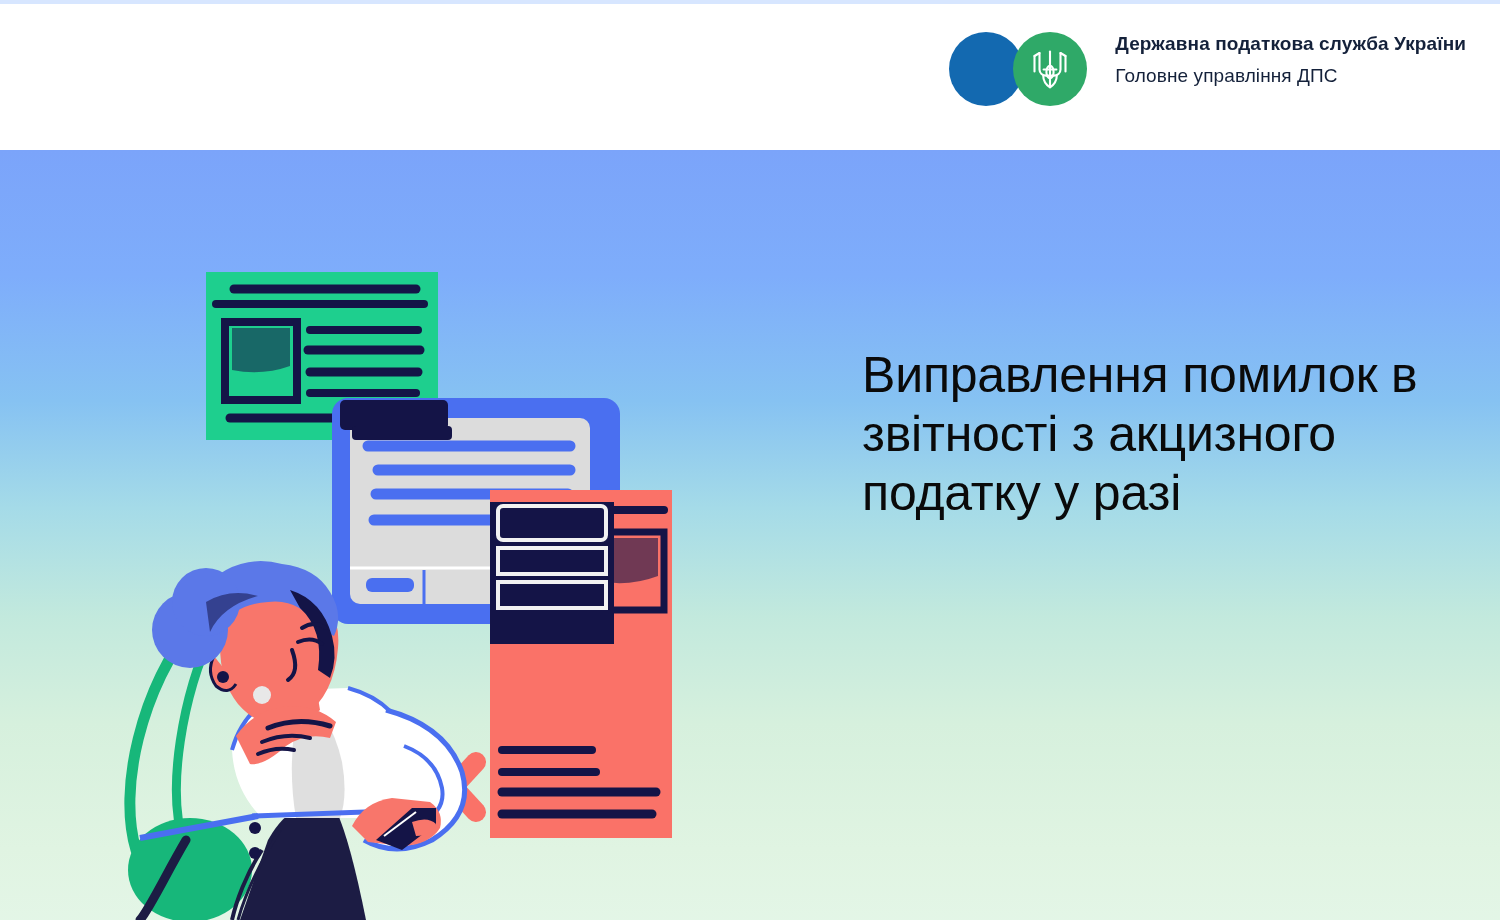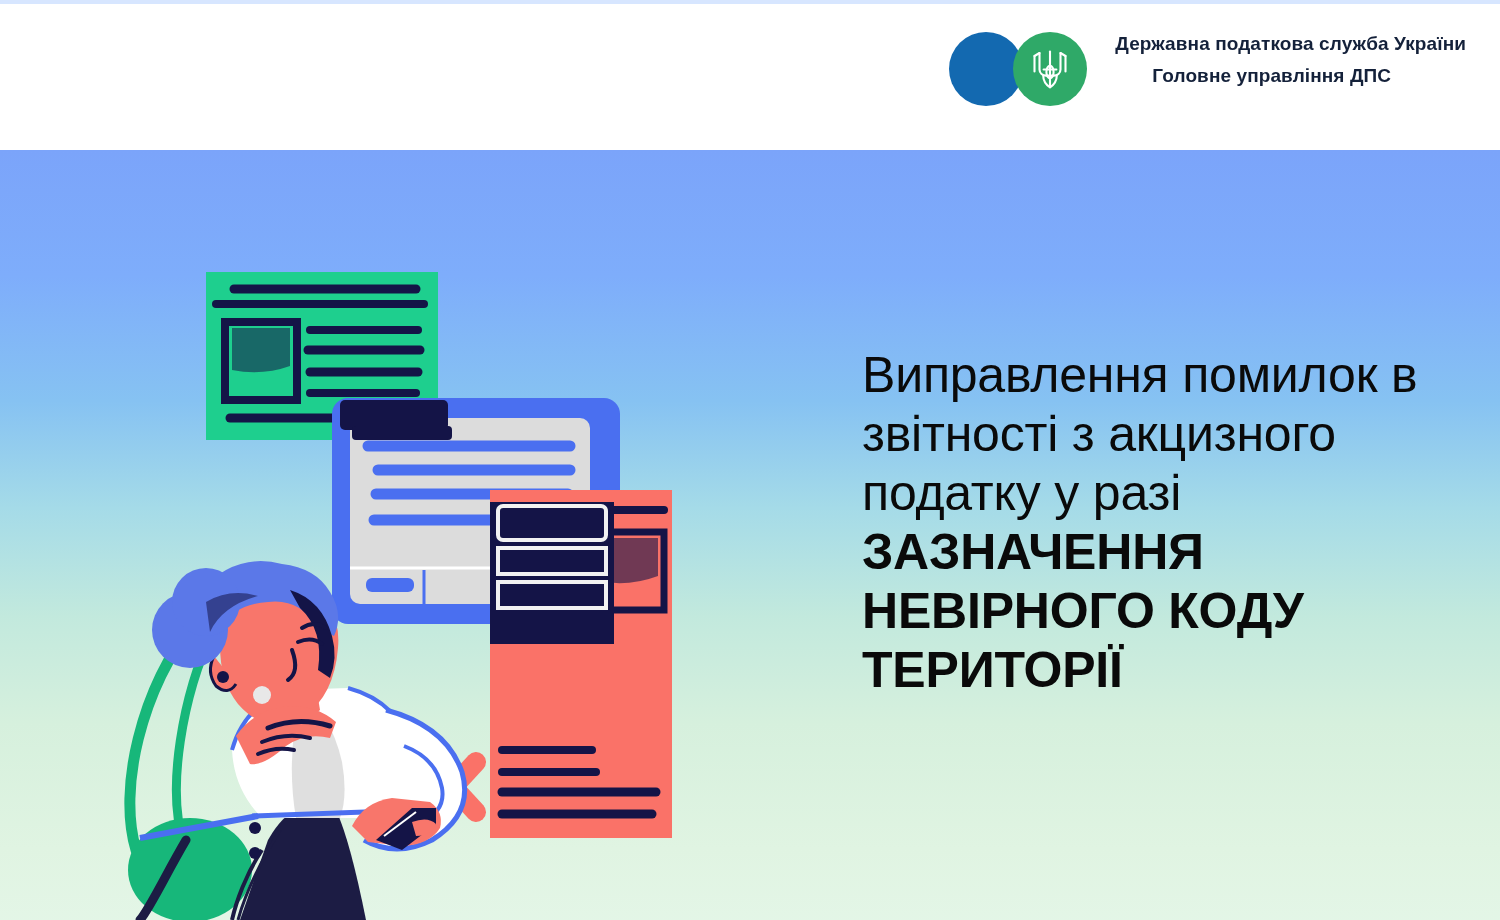--- a/index.html
+++ b/index.html
@@ -71,25 +71,24 @@
   }
   .brand-line-1 {
     font-size: 19px;
     font-weight: bold;
     line-height: 1.22;
     letter-spacing: .1px;
     white-space: nowrap;
   }
   .brand-line-2, .brand-line-3 {
     font-size: 19px;
-    font-weight: bold;
+    font-weight: normal;
     line-height: 1.28;
     letter-spacing: .1px;
     white-space: nowrap;
-    margin-left: 37px;
   }
   .brand-line-2 { margin-top: 9px; }
 
   
   .canvas {
     position: absolute;
     left: 0; top: 150px;
     width: 1500px;
     height: 896px;
     background: linear-gradient(to bottom,
@@ -323,18 +322,17 @@
 
             <path d="M412 672 Q428 666 436 674 Q432 686 416 686 Z" fill="#f8766b"></path>
           </g>
 
         </g>
       </svg>
     </div>
 
     <div class="headline">
       <div class="headline-regular">Виправлення помилок в звітності з акцизного податку у разі</div>
-      <div class="headline-bold">ЗАЗНАЧЕННЯ НЕВІРНОГО КОДУ ТЕРИТОРІЇ</div>
     </div>
 
   </div>
 
 </div>
 
 </body></html>

